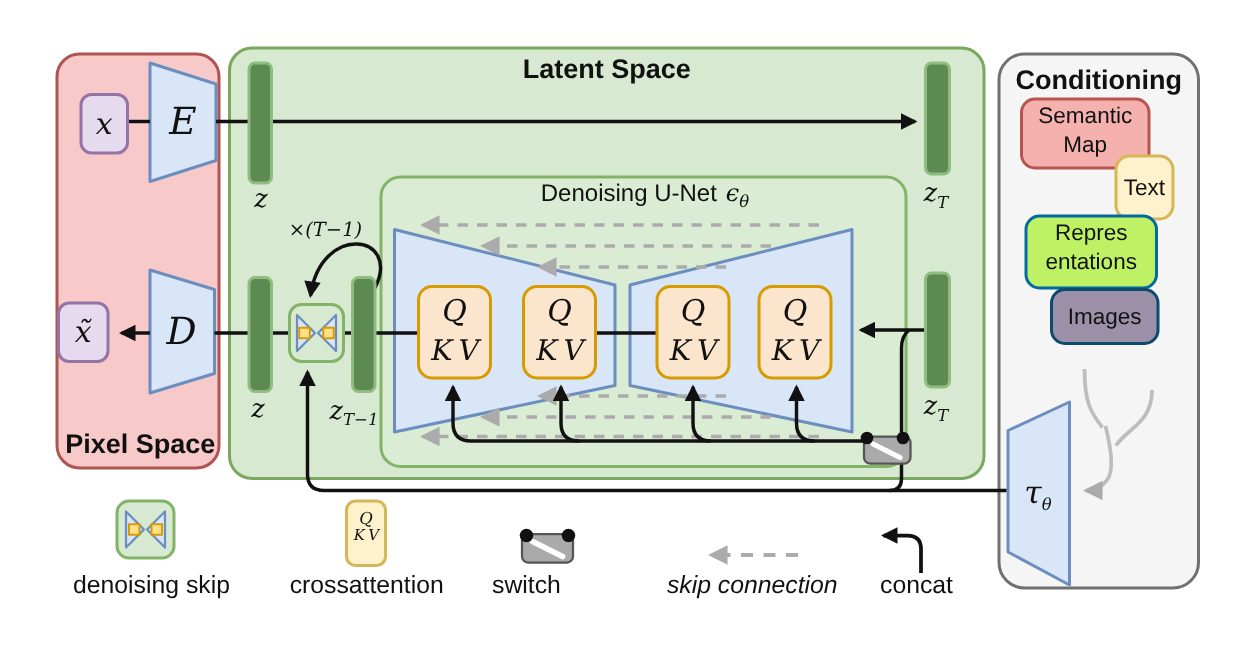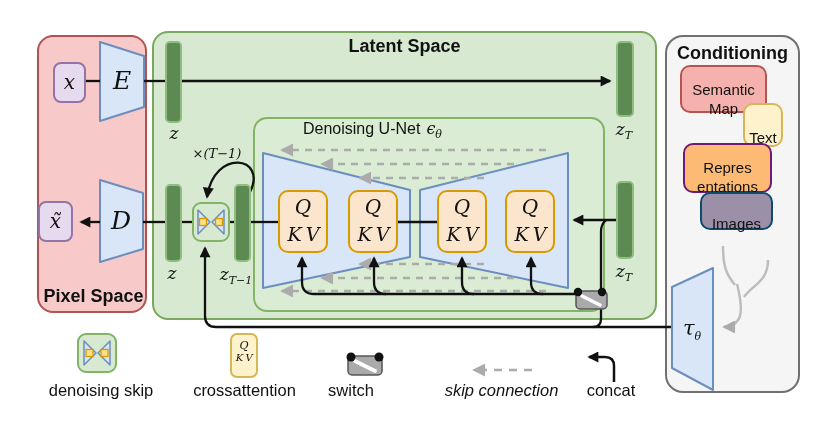--- a/index.html
+++ b/index.html
@@ -19,24 +19,24 @@
   .pbox{background:#E6DBEE;border:2px solid #9673A6;border-radius:8px;
         font-family:"DejaVu Serif",serif;font-style:italic;font-size:20px;line-height:36px;}
   .dproc{background:#EAF4E4;border:2px solid #82B366;border-radius:8px;font-size:16px;line-height:25px;}
   .qkv{position:absolute;z-index:3;width:50px;height:63px;box-sizing:border-box;top:190px;
        background:#FBE5CC;border:2px solid #D79B00;border-radius:10px;text-align:center;
        font-family:"DejaVu Serif",serif;font-style:italic;}
   .qkv .q{font-size:20px;margin-top:2px;line-height:26px;}
   .qkv .kv{font-size:19px;line-height:24px;letter-spacing:-1px;margin-top:2px;}
   .blab{position:absolute;z-index:3;text-align:center;font-size:17px;}
   .cbox{position:absolute;box-sizing:border-box;border-radius:10px;text-align:center;
-        font-size:15px;line-height:1.25;padding-top:14px;}
+        font-size:15px;line-height:1.25;padding-top:2px;}
   .cbox.sem{left:680px;top:65px;width:87px;height:48px;background:#F4B1AD;border:2px solid #B85450;z-index:3;}
   .cbox.tex{left:743px;top:103px;width:40px;height:44px;background:#FEF2CC;border:2px solid #D6B656;z-index:4;line-height:38px;}
-  .cbox.rep{left:683px;top:143px;width:89px;height:50px;background:#fdba74;border:2px solid #701a75;z-index:5;}
+  .cbox.rep{left:683px;top:143px;width:89px;height:50px;background:#bef264;border:2px solid #0369a1;z-index:5;}
   .cbox.img{left:700px;top:192px;width:73px;height:38px;background:#9C90A8;border:2px solid #0c4a6e;z-index:6;line-height:32px;}
   .legend-label{position:absolute;z-index:3;top:381px;text-align:center;font-size:16.5px;}
   .xattn{position:absolute;z-index:3;left:230px;top:333px;width:28px;height:45px;box-sizing:border-box;
          background:#FEF2CC;border:2px solid #D6B656;border-radius:7px;text-align:center;
          font-family:"DejaVu Serif",serif;font-style:italic;}
   .xattn .q{font-size:11px;margin-top:5px;line-height:12px;}
   .xattn .kv{font-size:10px;line-height:12px;letter-spacing:-0.5px;}
   .loop-label{font-family:"DejaVu Serif",serif;font-style:italic;font-size:13px;text-align:center;}
 </style>
 </head>
@@ -146,21 +146,21 @@
   <div class="txt title" style="left:152px;top:36px;width:505px;">Latent Space</div>
   <div class="txt title" style="left:37px;top:286px;width:113px;">Pixel Space</div>
   <div class="txt title" style="left:665px;top:43px;width:135px;">Conditioning</div>
 
   <div class="box pbox" style="left:53px;top:62px;width:33px;height:41px;">x</div>
   <div class="box pbox" style="left:38px;top:201px;width:35px;height:41px;">x̃</div>
   <div class="txt math" style="left:103px;top:66px;width:38px;text-align:center;font-size:25px;">E</div>
   <div class="txt math" style="left:102px;top:206px;width:38px;text-align:center;font-size:25px;">D</div>
 
 
-  <div class="txt" style="left:303px;top:119px;width:230px;text-align:left;font-size:16px;">
+  <div class="txt" style="left:315px;top:119px;width:230px;text-align:center;font-size:16px;">
     <span>Denoising U-Net</span><span class="math" style="margin-left:6px;"><i>ϵ</i><sub>θ</sub></span>
   </div>
 
   <div class="qkv" style="left:278px;">
     <div class="q">Q</div>
     <div class="kv">K V</div>
   </div>
   <div class="qkv" style="left:348px;">
     <div class="q">Q</div>
     <div class="kv">K V</div>

